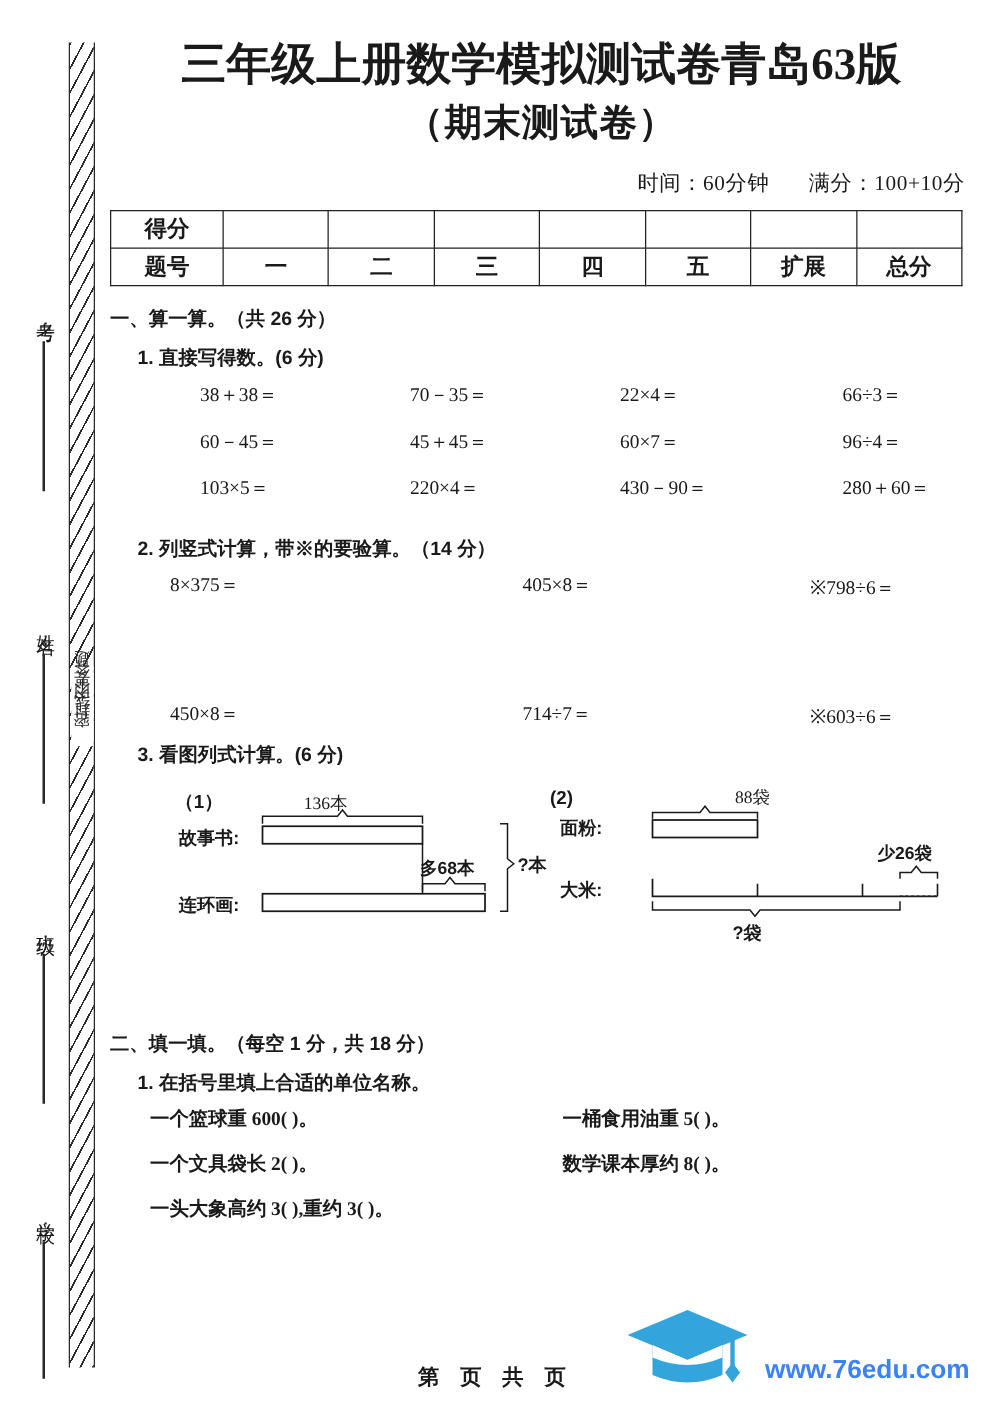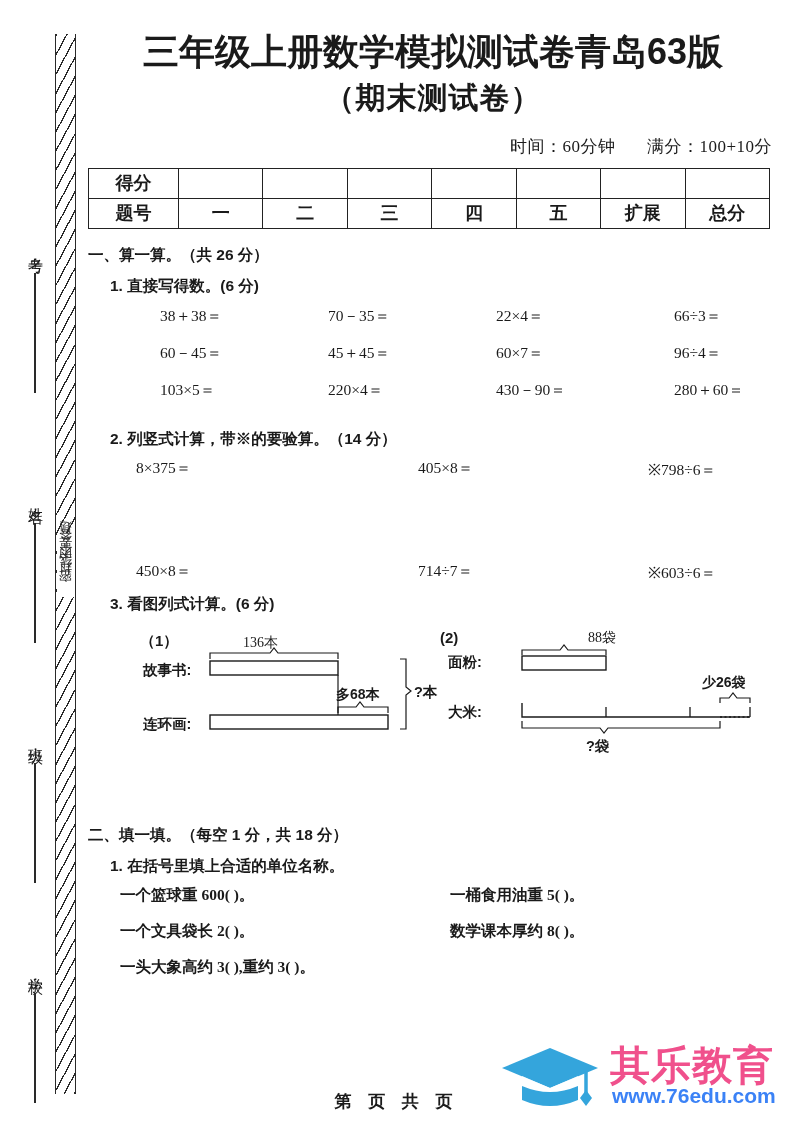--- a/index.html
+++ b/index.html
@@ -69,21 +69,21 @@
   #info-2 { top: 700px; }
   #info-2 .rule { height: 120px; }
   #info-3 { top: 930px; }
   #info-3 .rule { height: 110px; }
 
   
   .content { position: absolute; left: 88px; top: 30px; width: 690px; }
 
   .title {
     font-size: 36px; font-weight: bold; text-align: center;
-    font-family: Liberation Sans, sans-serif;
+    font-family: Liberation Serif, serif;
     letter-spacing: 0px; line-height: 1.22;
     white-space: nowrap;
   }
   .subtitle {
     font-size: 30px; font-weight: bold; text-align: center;
     margin-top: 4px; letter-spacing: 1px;
   }
   .meta-line {
     text-align: right; font-size: 17px; margin-top: 16px; padding-right: 6px;
     letter-spacing: 0.5px;
@@ -319,18 +319,17 @@
   </div>
 
   <div class="logo">
     <svg class="cap" width="100" height="70" viewBox="0 0 100 70">
       <polygon points="50,6 98,26 50,46 2,26" fill="#34A5DC"></polygon>
       <path d="M22 34 L22 58 Q50 70 78 58 L78 34 L50 47 Z" fill="#34A5DC"></path>
       <path d="M22 34 L22 44 Q50 56 78 44 L78 34 L50 46 Z" fill="#ffffff"></path>
       <line x1="86" y1="30" x2="86" y2="52" stroke="#34A5DC" stroke-width="3.5"></line>
       <polygon points="86,48 92,56 86,64 80,56" fill="#34A5DC"></polygon>
     </svg>
-    <div class="brand" style="color:#F0508C">其乐教育</div>
     <div class="url" style="color:#3b82f6">www.76edu.com</div>
   </div>
 
   <div class="footer">第 页 共 页</div>
 </div>
 
 </body></html>

